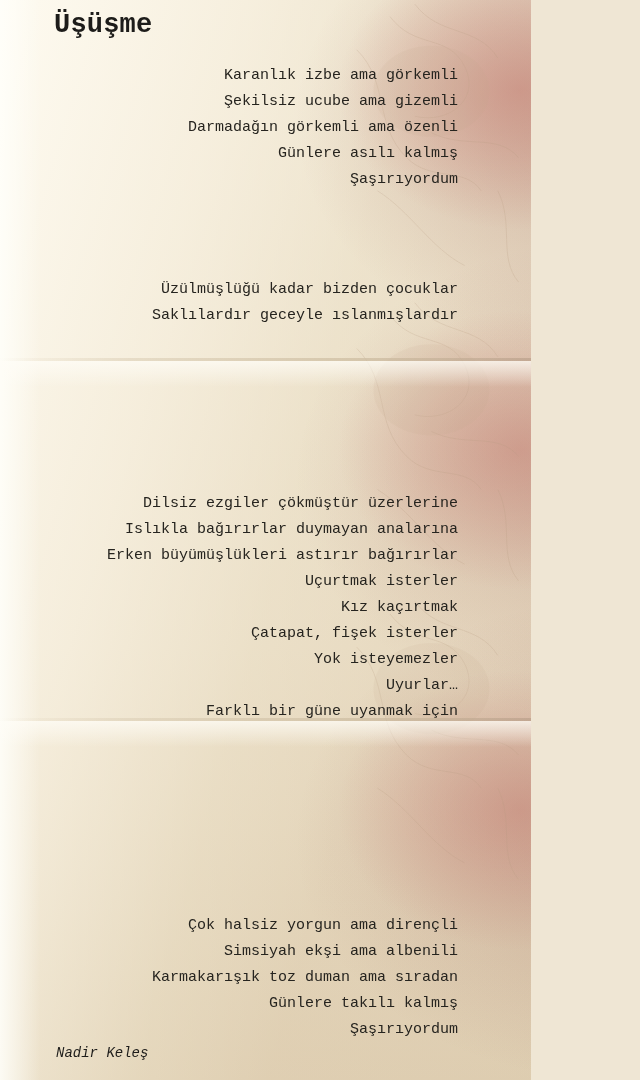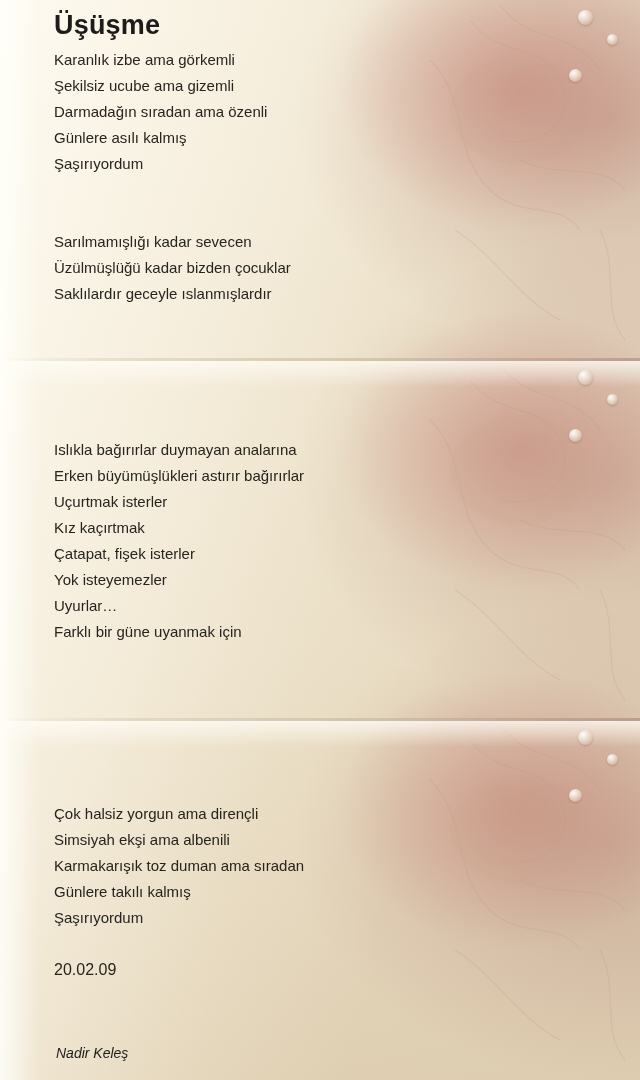--- a/index.html
+++ b/index.html
@@ -9,34 +9,35 @@
   body {
     width: 640px;
     height: 1080px;
     font-family: "Liberation Sans", sans-serif;
     background: #efe6d4;
     overflow: hidden;
   }
 
   .page {
     position: relative;
-    width: 640px;
+    width: 531px;
     height: 1080px;
     overflow: hidden;
     
     background-color: #e9ddc6;
     background-image:
       radial-gradient(ellipse 260px 200px at 520px 90px, rgba(196,120,110,0.55) 0%, rgba(196,120,110,0.28) 35%, rgba(196,120,110,0.0) 70%),
       radial-gradient(ellipse 260px 200px at 520px 450px, rgba(196,120,110,0.50) 0%, rgba(196,120,110,0.25) 35%, rgba(196,120,110,0.0) 70%),
       radial-gradient(ellipse 260px 200px at 520px 810px, rgba(196,120,110,0.50) 0%, rgba(196,120,110,0.25) 35%, rgba(196,120,110,0.0) 70%),
       radial-gradient(ellipse 420px 320px at 610px 120px, rgba(150,90,80,0.35) 0%, rgba(150,90,80,0.0) 75%),
       radial-gradient(ellipse 420px 320px at 610px 480px, rgba(150,90,80,0.30) 0%, rgba(150,90,80,0.0) 75%),
       radial-gradient(ellipse 420px 320px at 610px 840px, rgba(150,90,80,0.30) 0%, rgba(150,90,80,0.0) 75%),
       linear-gradient(105deg, rgba(255,252,243,0.92) 0%, rgba(247,240,224,0.75) 30%, rgba(232,220,196,0.45) 52%, rgba(214,193,166,0.25) 68%, rgba(201,176,150,0.18) 100%),
       linear-gradient(0deg, rgba(226,211,182,1) 0%, rgba(238,227,203,1) 40%, rgba(244,236,216,1) 100%);
+    font-family: Liberation Mono, monospace;
   }
 
   
   .ornaments {
     position: absolute;
     inset: 0;
     pointer-events: none;
     opacity: 0.5;
   }
 
@@ -94,21 +95,21 @@
 
   .line {
     font-size: 15px;
     line-height: 26px;
     color: #26241f;
     white-space: pre;
     height: 26px;
   }
   .line.blank { color: transparent; }
 
-  .stanza { margin: 0; padding: 0; }
+  .stanza { margin: 16px; padding: 0; text-align: right; }
 
   .date {
     font-size: 16px;
     color: #26241f;
     line-height: 26px;
   }
 
   .author {
     position: absolute;
     left: 56px;
@@ -179,41 +180,41 @@
 
   <div class="content">
 
     <div class="title">Üşüşme</div>
 
     <div class="poem">
 
       <div class="stanza">
         <div class="line">Karanlık izbe ama görkemli</div>
         <div class="line">Şekilsiz ucube ama gizemli</div>
-        <div class="line">Darmadağın sıradan ama özenli</div>
+        <div class="line">Darmadağın görkemli ama özenli</div>
         <div class="line">Günlere asılı kalmış</div>
         <div class="line">Şaşırıyordum</div>
       </div>
 
       <div class="line blank">&nbsp;</div>
       <div class="line blank">&nbsp;</div>
 
       <div class="stanza">
-        <div class="line">Sarılmamışlığı kadar sevecen</div>
         <div class="line">Üzülmüşlüğü kadar bizden çocuklar</div>
         <div class="line">Saklılardır geceyle ıslanmışlardır</div>
       </div>
 
       <div class="line blank">&nbsp;</div>
       <div class="line blank">&nbsp;</div>
       <div class="line blank">&nbsp;</div>
       <div class="line blank">&nbsp;</div>
       <div class="line blank">&nbsp;</div>
 
       <div class="stanza">
+        <div class="line">Dilsiz ezgiler çökmüştür üzerlerine</div>
         <div class="line">Islıkla bağırırlar duymayan analarına</div>
         <div class="line">Erken büyümüşlükleri astırır bağırırlar</div>
         <div class="line">Uçurtmak isterler</div>
         <div class="line">Kız kaçırtmak</div>
         <div class="line">Çatapat, fişek isterler</div>
         <div class="line">Yok isteyemezler</div>
         <div class="line">Uyurlar…</div>
         <div class="line">Farklı bir güne uyanmak için</div>
       </div>
 

